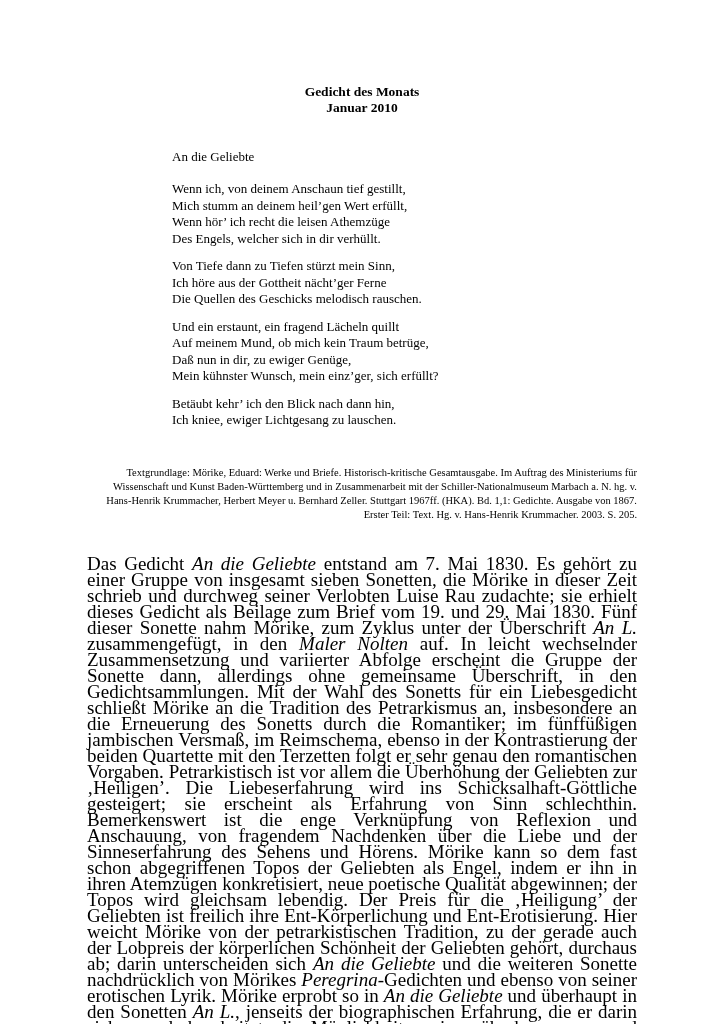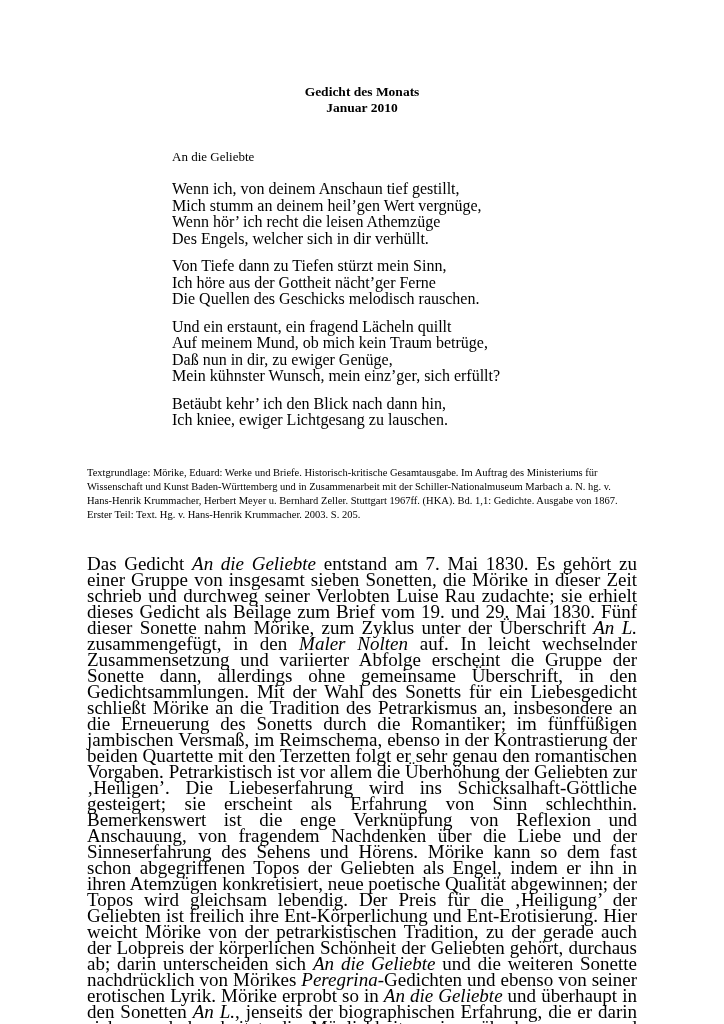--- a/index.html
+++ b/index.html
@@ -22,30 +22,30 @@
   }
   .poem-title {
     position: absolute;
     top: 149px; left: 172px;
     font-size: 13px;
     line-height: 16px;
   }
   .poem {
     position: absolute;
     top: 181px; left: 172px;
-    font-size: 16px;
+    font-size: 13px;
     line-height: 16.5px;
   }
   .stanza { margin-bottom: 11px; }
   .source-note {
     position: absolute;
     top: 466px; left: 87px; width: 550px;
     font-size: 10.5px;
     line-height: 14px;
-    text-align: left;
+    text-align: right;
   }
   .commentary {
     position: absolute;
     top: 556px; left: 87px; width: 550px;
     font-size: 19px;
     line-height: 16px;
     text-align: justify;
   }
   .commentary em { font-style: italic; }
 </style>
@@ -57,21 +57,21 @@
   <div class="doc-title">
     <div>Gedicht des Monats</div>
     <div>Januar 2010</div>
   </div>
 
   <div class="poem-title">An die Geliebte</div>
 
   <div class="poem">
       <div class="stanza">
         <div class="poem-line">Wenn ich, von deinem Anschaun tief gestillt,</div>
-        <div class="poem-line">Mich stumm an deinem heil’gen Wert vergnüge,</div>
+        <div class="poem-line">Mich stumm an deinem heil’gen Wert erfüllt,</div>
         <div class="poem-line">Wenn hör’ ich recht die leisen Athemzüge</div>
         <div class="poem-line">Des Engels, welcher sich in dir verhüllt.</div>
       </div>
       <div class="stanza">
         <div class="poem-line">Von Tiefe dann zu Tiefen stürzt mein Sinn,</div>
         <div class="poem-line">Ich höre aus der Gottheit nächt’ger Ferne</div>
         <div class="poem-line">Die Quellen des Geschicks melodisch rauschen.</div>
       </div>
       <div class="stanza">
         <div class="poem-line">Und ein erstaunt, ein fragend Lächeln quillt</div>

